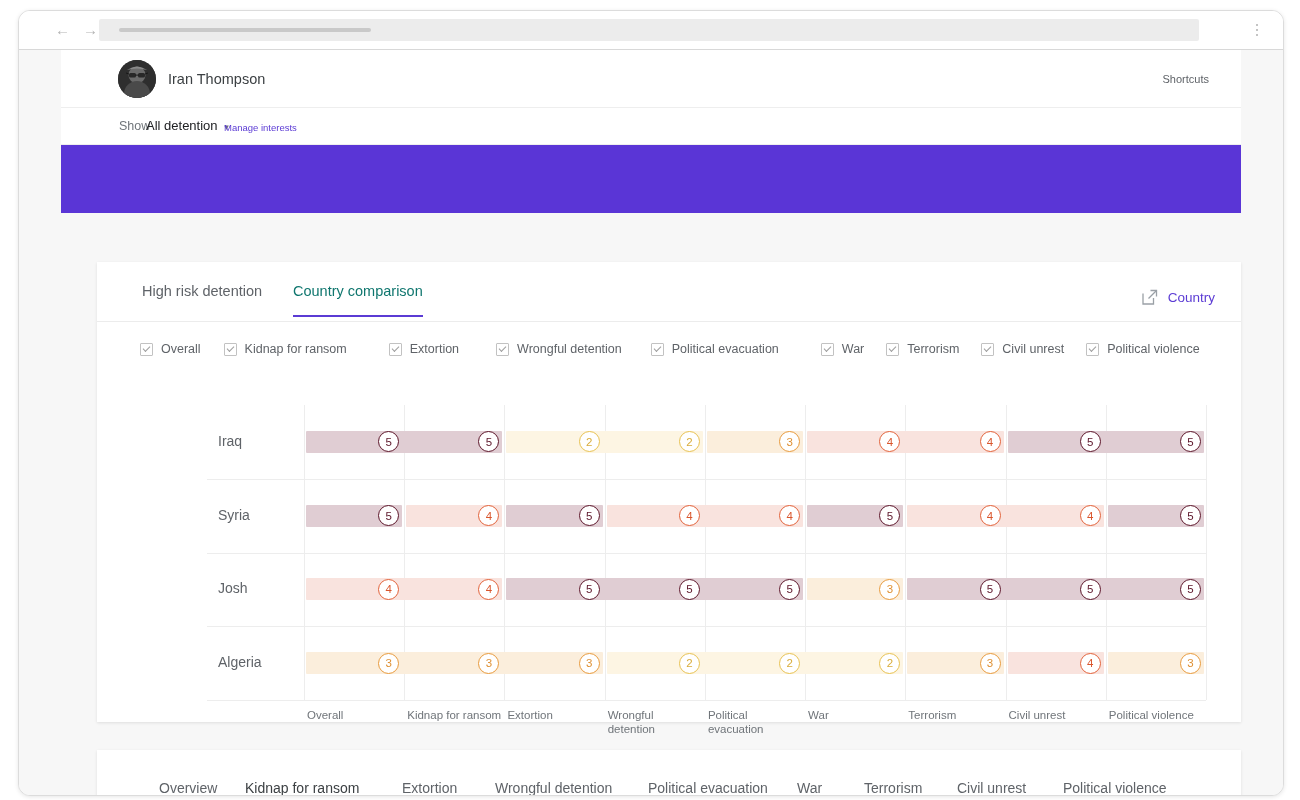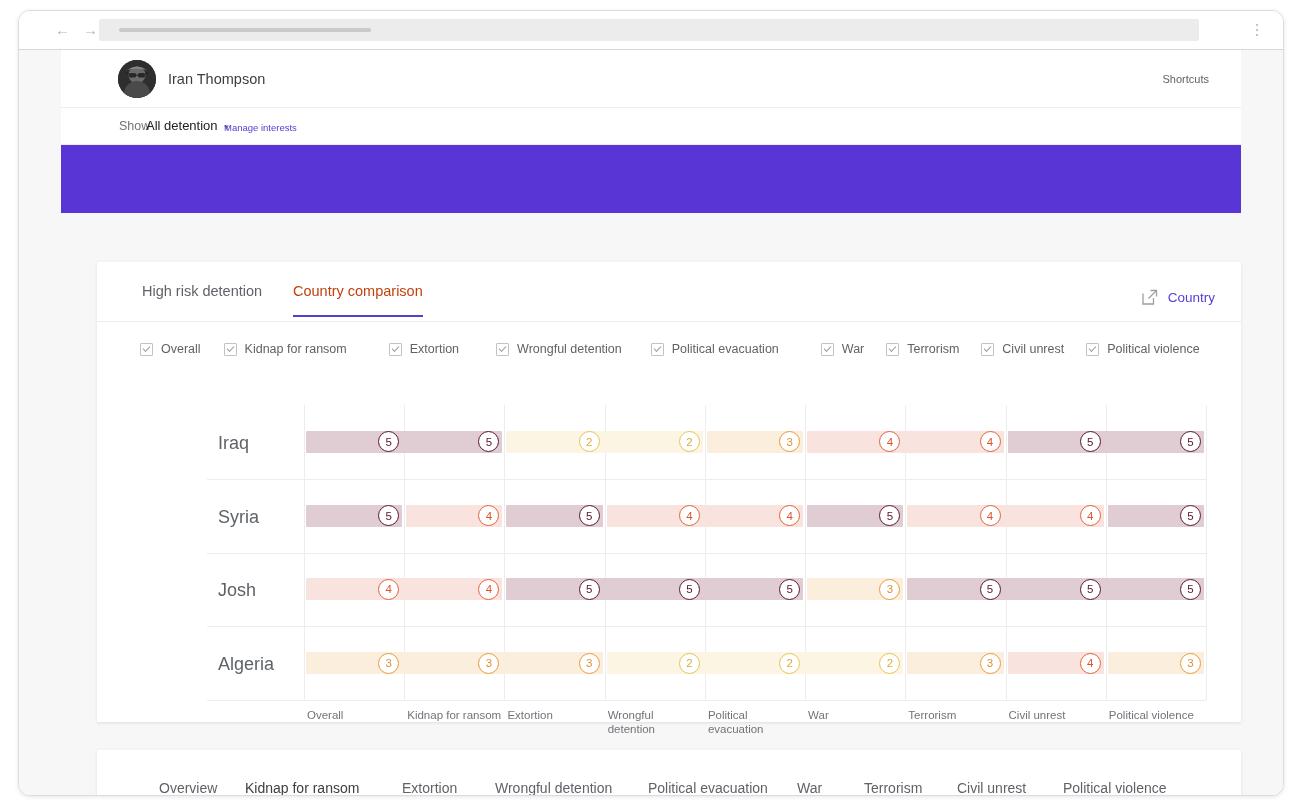--- a/index.html
+++ b/index.html
@@ -216,21 +216,21 @@
     border-bottom: 1px solid #ececec;
   }
   .card-tab {
     position: absolute;
     top: 21px;
     font-size: 14.5px;
     color: #5f6368;
     padding-bottom: 16px;
   }
   .card-tab.active {
-    color: #c2410c;
+    color: #0f766e;
     border-bottom: 2.5px solid #5b3bd4;
   }
   #tab-high-risk { left: 45px; }
   #tab-country-comparison { left: 196px; }
 
   #export-button {
     position: absolute;
     right: 26px;
     top: 26px;
     display: flex;
@@ -308,21 +308,21 @@
   .hline {
     position: absolute;
     left: -97px;
     width: 999px;
     height: 1px;
     background: #ededed;
   }
   .row-label {
     position: absolute;
     left: 123px;
-    font-size: 18px;
+    font-size: 14px;
     color: #5f6368;
   }
   .bar {
     position: absolute;
     height: 22px;
     border-radius: 1px;
   }
   .score-circle {
     position: absolute;
     width: 21px;

